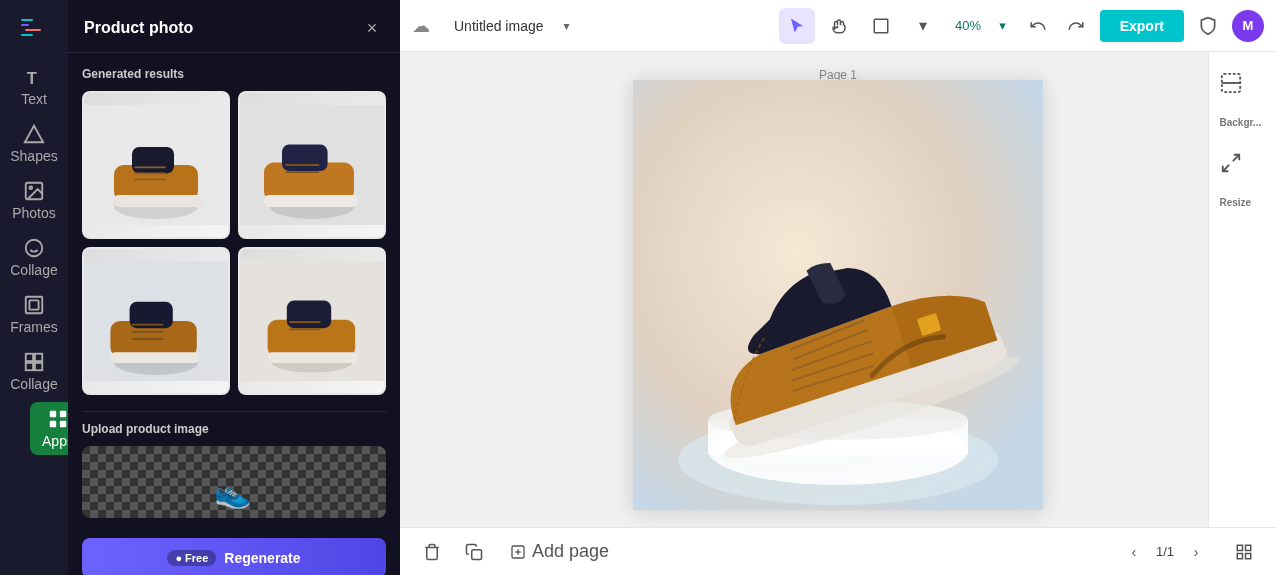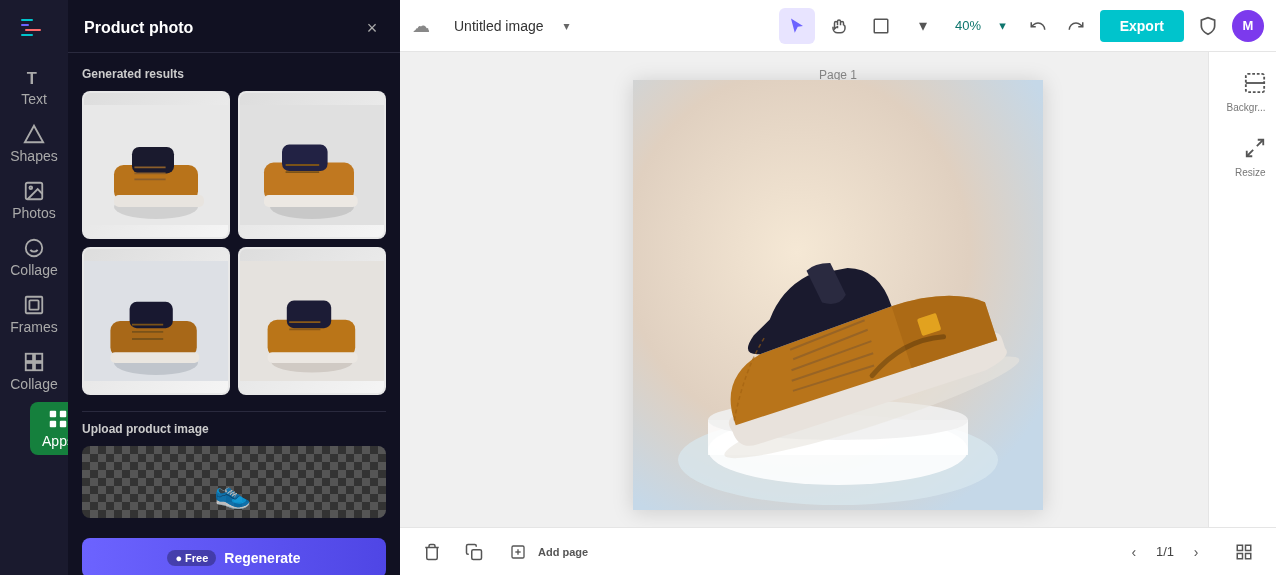--- a/index.html
+++ b/index.html
@@ -358,29 +358,28 @@
       cursor: pointer;
       color: #555;
       font-size: 16px;
       border-radius: 6px;
       border: none;
       background: transparent;
     }
     .add-page-btn {
       display: flex;
       align-items: center;
-      gap: 12px;
+      gap: 6px;
       padding: 6px 10px;
       border-radius: 6px;
       cursor: pointer;
-      font-size: 11px;
+      font-size: 18px;
       color: #555;
       border: none;
       background: transparent;
-      font-weight: bold;
     }
     .bottom-spacer { flex: 1; }
     .page-nav {
       display: flex;
       align-items: center;
       gap: 8px;
       font-size: 13px;
       color: #555;
     }
     .page-nav-btn {
@@ -405,27 +404,28 @@
       border-left: 1px solid #e5e5e5;
       display: flex;
       flex-direction: column;
       align-items: center;
       padding: 12px 0;
       gap: 8px;
     }
     .right-panel-item {
       display: flex;
       flex-direction: column;
-      align-items: flex-end;
-      gap: 3px;
+      align-items: flex-start;
+      gap: 18px;
       padding: 8px 6px;
       cursor: pointer;
       border-radius: 8px;
       width: 58px;
       color: #555;
+      font-weight: bold;
     }
     .right-panel-item span.icon { font-size: 18px; }
     .right-panel-item span.label { font-size: 10px; color: #777; }
 
     .side-panel-wrapper {
       position: relative;
     }
   </style>
 </head>
 <body>

